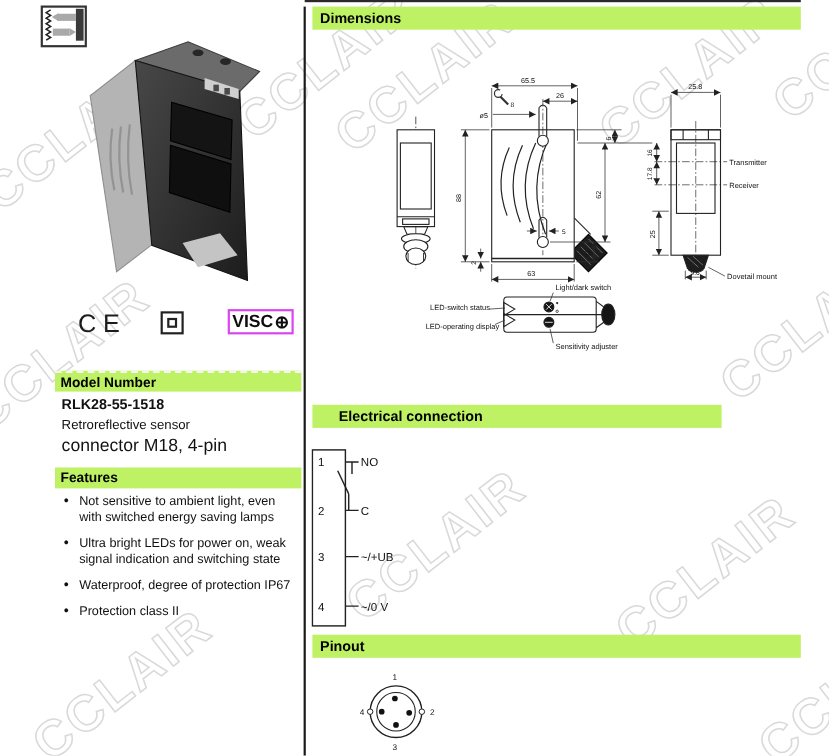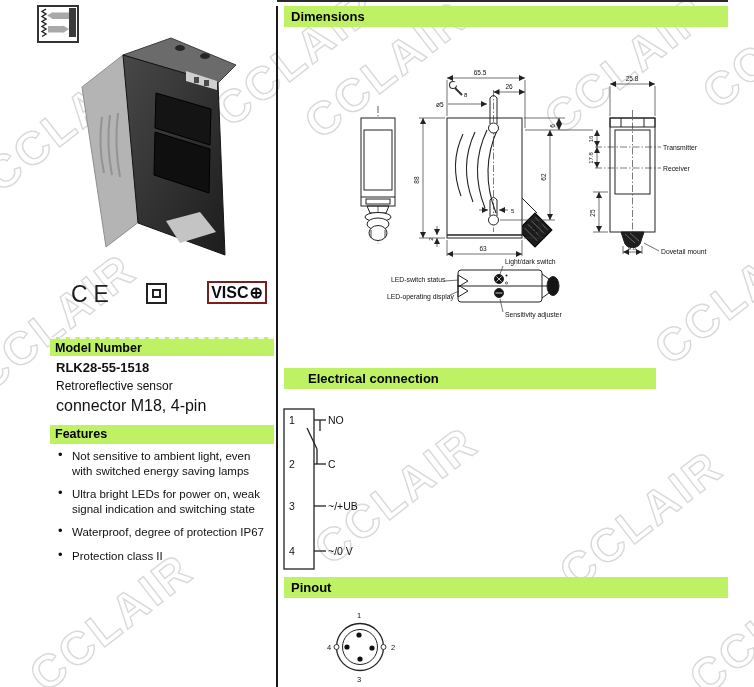--- a/index.html
+++ b/index.html
@@ -38,21 +38,21 @@
     font-weight:500;color:#1c1c1c;z-index:3;
   }
   .class2-box{
     position:absolute;left:146px;top:283px;width:21px;height:21px;
     border:2.5px solid #222;box-sizing:border-box;z-index:3;
     display:flex;align-items:center;justify-content:center;
   }
   .class2-inner{width:9px;height:9px;border:2.5px solid #222;box-sizing:border-box;}
   .visco-box{
     position:absolute;left:207px;top:281px;width:60px;height:23px;
-    border:2px solid #7f1d1d;box-sizing:border-box;background:#fff;z-index:3;
+    border:2px solid #d946ef;box-sizing:border-box;background:#fff;z-index:3;
     display:flex;align-items:center;justify-content:center;
   }
   .visco-text{font-size:16px;font-weight:bold;color:#0d0d0d;letter-spacing:0px;}
   .visco-o{font-size:16px;font-weight:bold;color:#0d0d0d;margin-left:1px;}
   svg text{font-family:"Liberation Sans",sans-serif;fill:#111;}
   .dim-txt{font-size:6.5px;}
   .dim-txt-sm{font-size:6px;}
   .callout-txt{font-size:6.8px;}
   .pin-txt{font-size:10.5px;}
   .pinout-txt{font-size:7.5px;}

